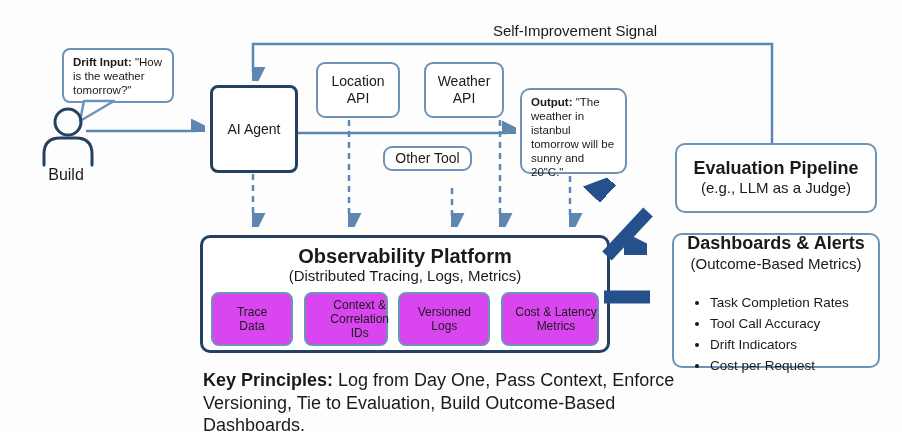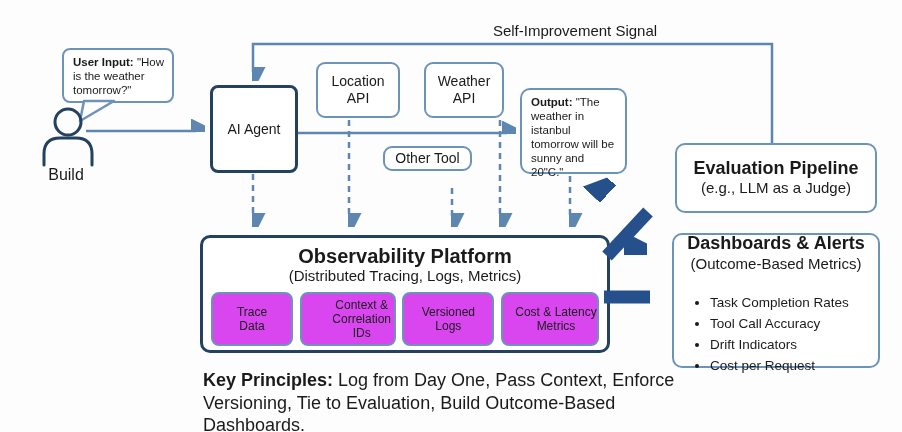--- a/index.html
+++ b/index.html
@@ -95,21 +95,21 @@
     <path d="M298,133 L507,133" fill="none" stroke="#5d87b0" stroke-width="2.5" marker-end="url(#ah)"></path>
 
     <path d="M253,174 L253,218" fill="none" stroke="#5d87b0" stroke-width="2.5" stroke-dasharray="6 5" marker-end="url(#ah)"></path>
     <path d="M349,120 L349,218" fill="none" stroke="#5d87b0" stroke-width="2.5" stroke-dasharray="6 5" marker-end="url(#ah)"></path>
     <path d="M452,188 L452,218" fill="none" stroke="#5d87b0" stroke-width="2.5" stroke-dasharray="6 5" marker-end="url(#ah)"></path>
     <path d="M500,120 L500,218" fill="none" stroke="#5d87b0" stroke-width="2.5" stroke-dasharray="6 5" marker-end="url(#ah)"></path>
     <path d="M570,176 L570,218" fill="none" stroke="#5d87b0" stroke-width="2.5" stroke-dasharray="6 5" marker-end="url(#ah)"></path>
   </svg>
 
   <div class="bubble" style="left:62px;top:48px;width:112px;height:55px;">
-    <span class="bold">User Input:</span><span> "How is the weather tomorrow?"</span>
+    <span class="bold">Drift Input:</span><span> "How is the weather tomorrow?"</span>
   </div>
   <svg class="toplayer" style="left:72px;top:99px;" width="46" height="26">
     <path d="M12,2 L8,22 L42,2 Z" fill="#ffffff" stroke="#6e93b8" stroke-width="2.5" stroke-linejoin="round"></path>
   </svg>
 
   <svg class="toplayer" style="left:36px;top:102px;" width="62" height="66">
     <circle cx="32" cy="20" r="13" fill="none" stroke="#24425f" stroke-width="3"></circle>
     <path d="M8,63 L8,52 Q8,36 24,36 L40,36 Q56,36 56,52 L56,63" fill="none" stroke="#24425f" stroke-width="3" stroke-linecap="round"></path>
   </svg>
   <div class="user-label">Build</div>
@@ -152,21 +152,21 @@
     </ul>
   </div>
 
   <div class="box dark" style="left:200px;top:235px;width:410px;height:118px;border-radius:10px;display:block;">
     <div class="obs-title" style="margin-top:7px;">Observability Platform</div>
     <div class="obs-sub">(Distributed Tracing, Logs, Metrics)</div>
     <div class="obs-row">
       <div class="obs-item" style="width:82px;">
         <span style="width:48px;">Trace Data</span>
       </div>
-      <div class="obs-item" style="width:96px;padding-left:28px;">
+      <div class="obs-item" style="width:84px;padding-left:28px;">
         <span style="width:92px;">Context &amp; Correlation IDs</span>
       </div>
       <div class="obs-item" style="width:92px;">
         <span style="width:70px;">Versioned Logs</span>
       </div>
       <div class="obs-item" style="width:98px;padding-left:12px;">
         <span style="width:92px;">Cost &amp; Latency Metrics</span>
       </div>
     </div>
   </div>

